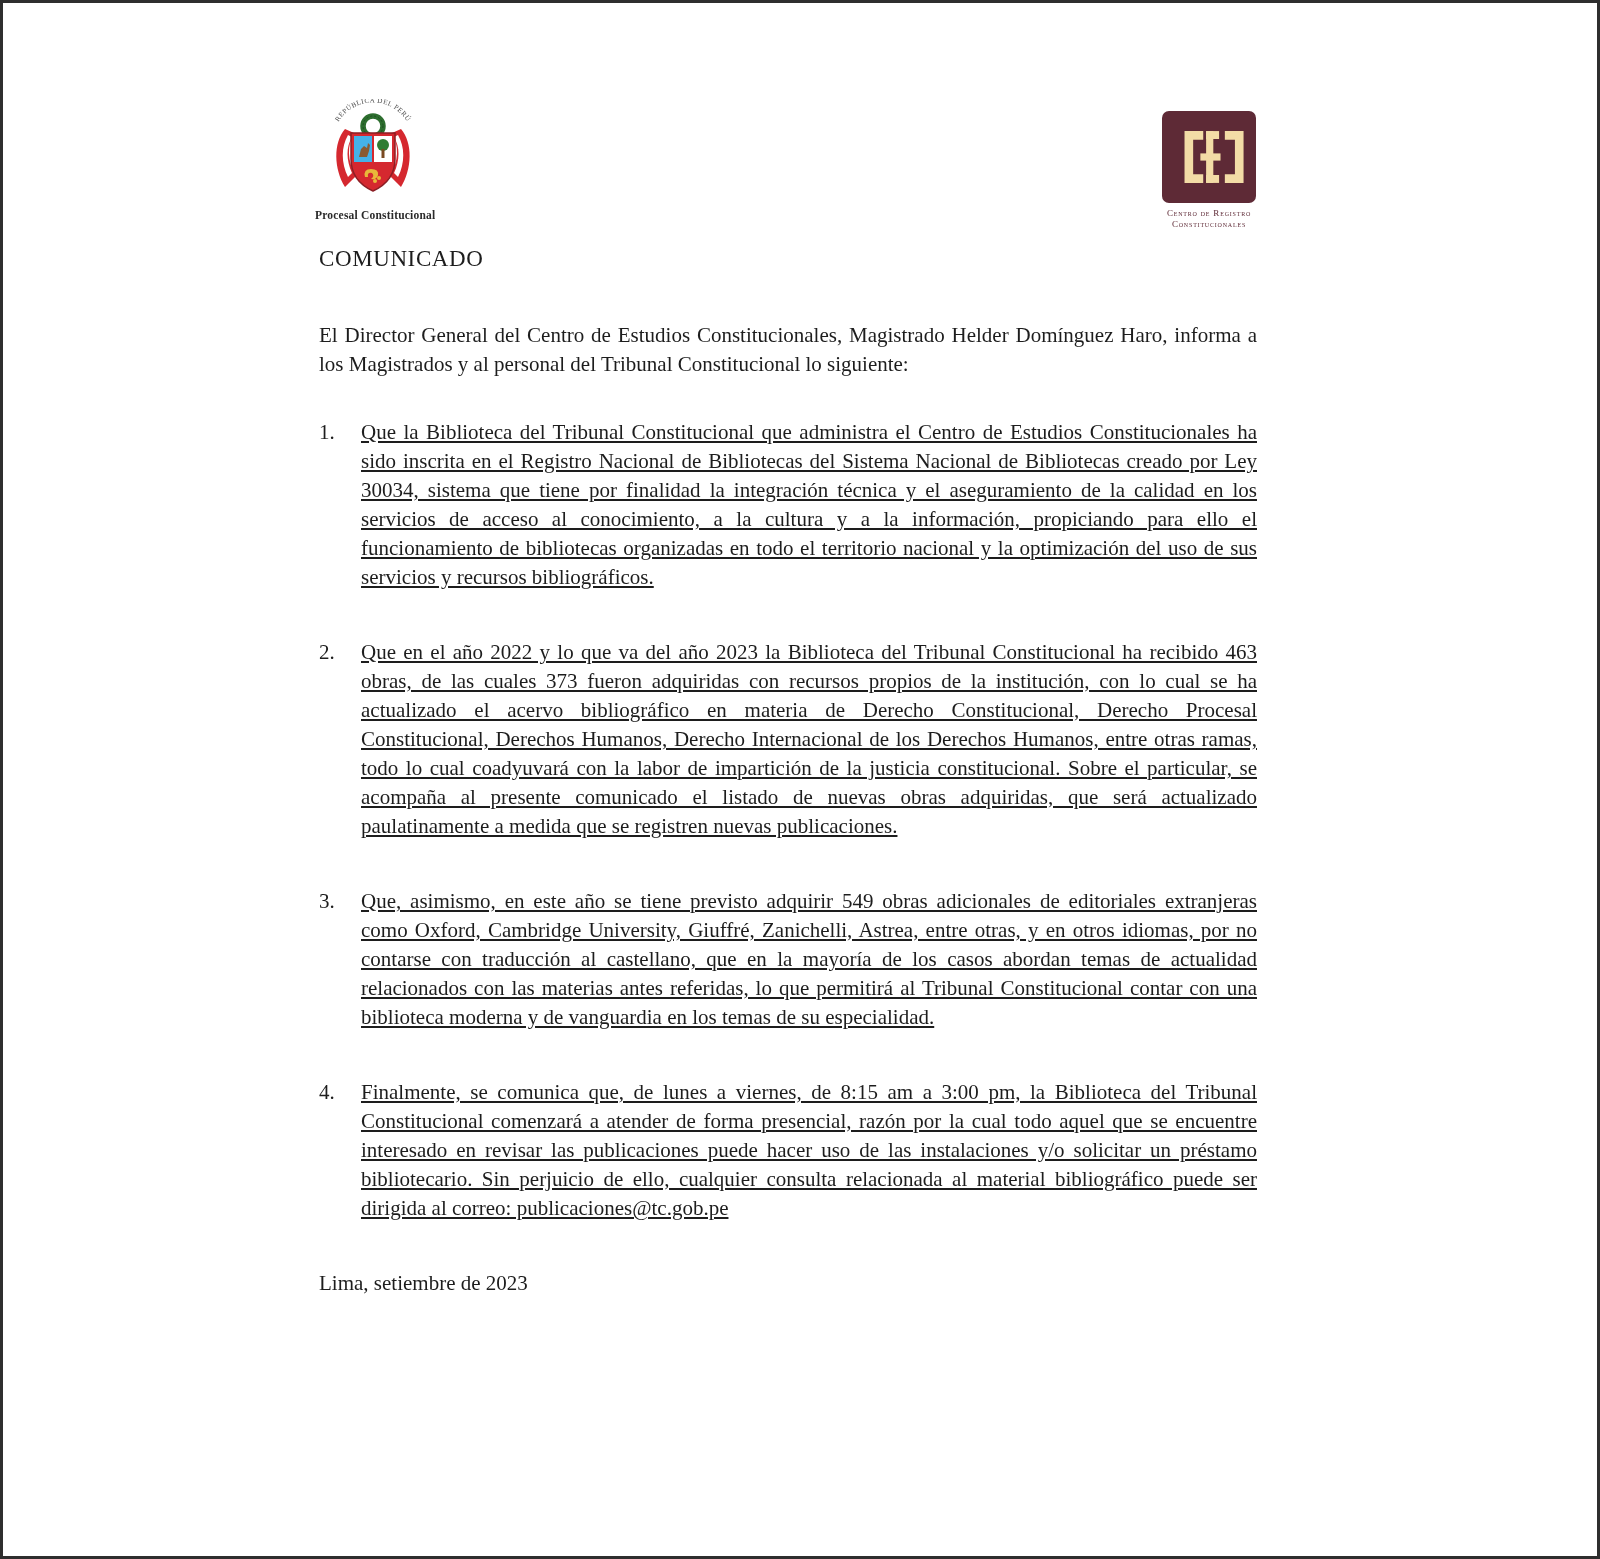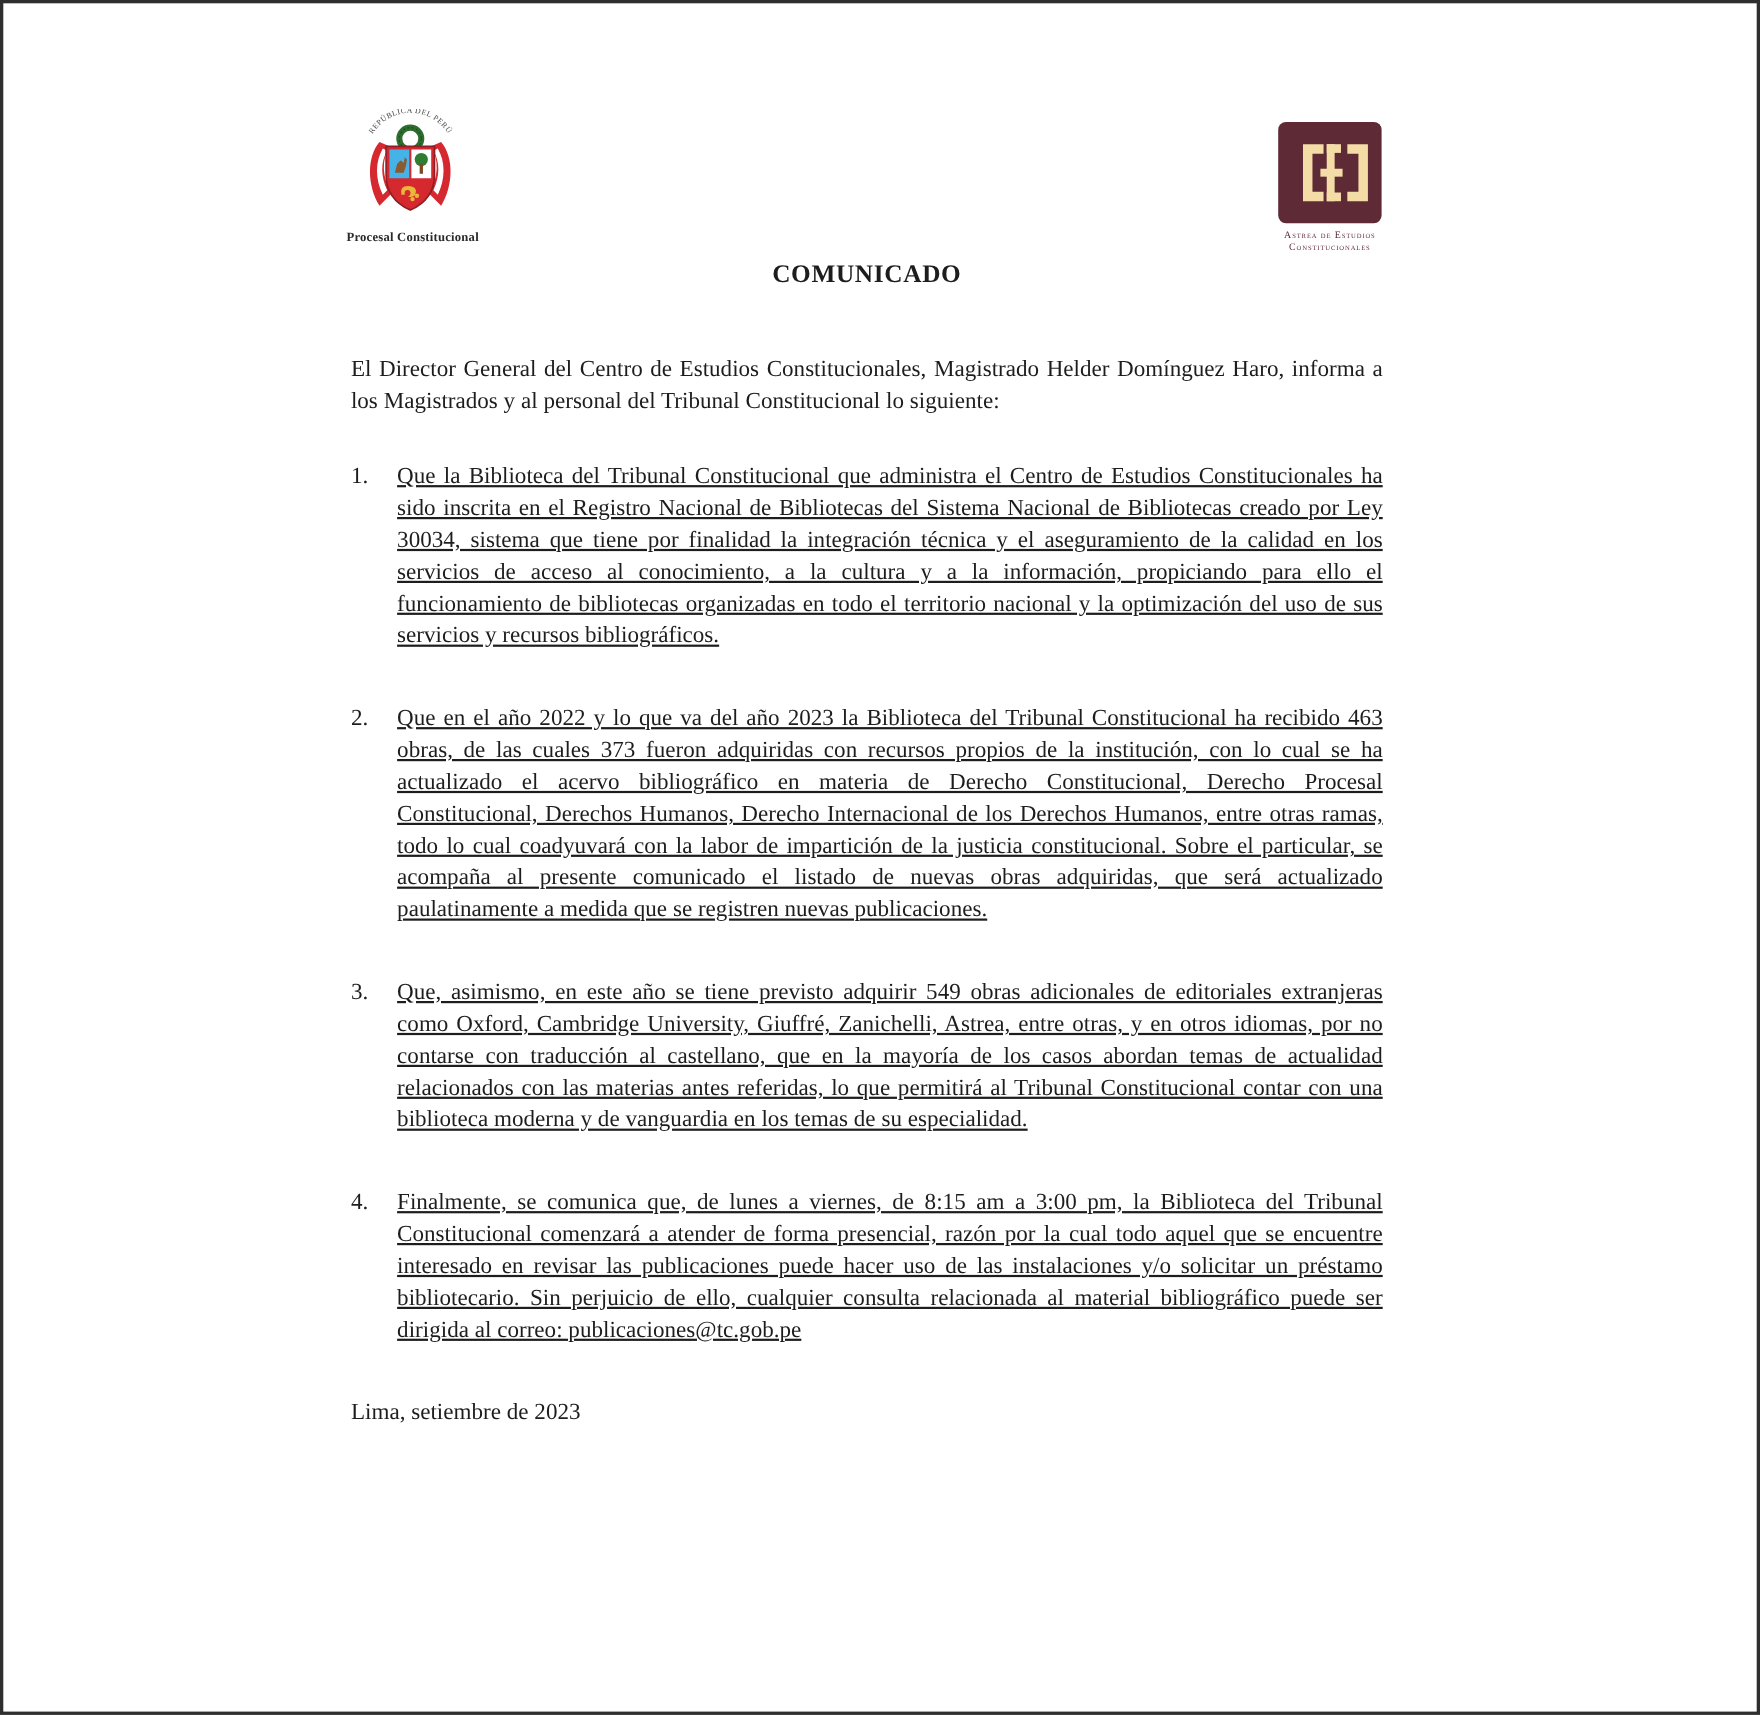--- a/index.html
+++ b/index.html
@@ -48,24 +48,23 @@
     line-height: 10.5px;
     color: #5e2a36;
     font-variant: small-caps;
     letter-spacing: 0.8px;
     white-space: nowrap;
   }
 
   
   .doc-title {
     position: absolute;
-    top: 233px; left: 316px; width: 938px;
-    text-align: center;
+    top: 243px; left: 316px; width: 938px;
     font-size: 23px;
-    font-weight: bold;
+    font-weight: normal;
     letter-spacing: 0.6px;
   }
 
   
   .content {
     position: absolute;
     left: 316px; top: 318px; width: 938px;
     font-size: 21px;
     line-height: 29px;
   }
@@ -145,21 +144,21 @@
 
           <rect x="46" y="14" width="10" height="72" fill="#f3dca6"></rect>
           <rect x="46" y="14" width="18" height="11" fill="#f3dca6"></rect>
           <rect x="38" y="45" width="28" height="10" fill="#f3dca6"></rect>
           <rect x="46" y="75" width="18" height="11" fill="#f3dca6"></rect>
 
           <path d="M58 14 H84 V86 H58 V74 H72 V26 H58 Z" fill="#f3dca6" transform="translate(14 0)"></path>
         </svg>
       </div>
       <div class="caption">
-        <span>Astrea de Estudios</span><br>
+        <span>Centro de Registro</span><br>
         <span>Constitucionales</span>
       </div>
     </div>
   </div>
 
   <div class="doc-title">COMUNICADO</div>
 
   <div class="content">
 
     <p class="intro">El Director General del Centro de Estudios Constitucionales, Magistrado Helder Domínguez Haro, informa a los Magistrados y al personal del Tribunal Constitucional lo siguiente:</p>

